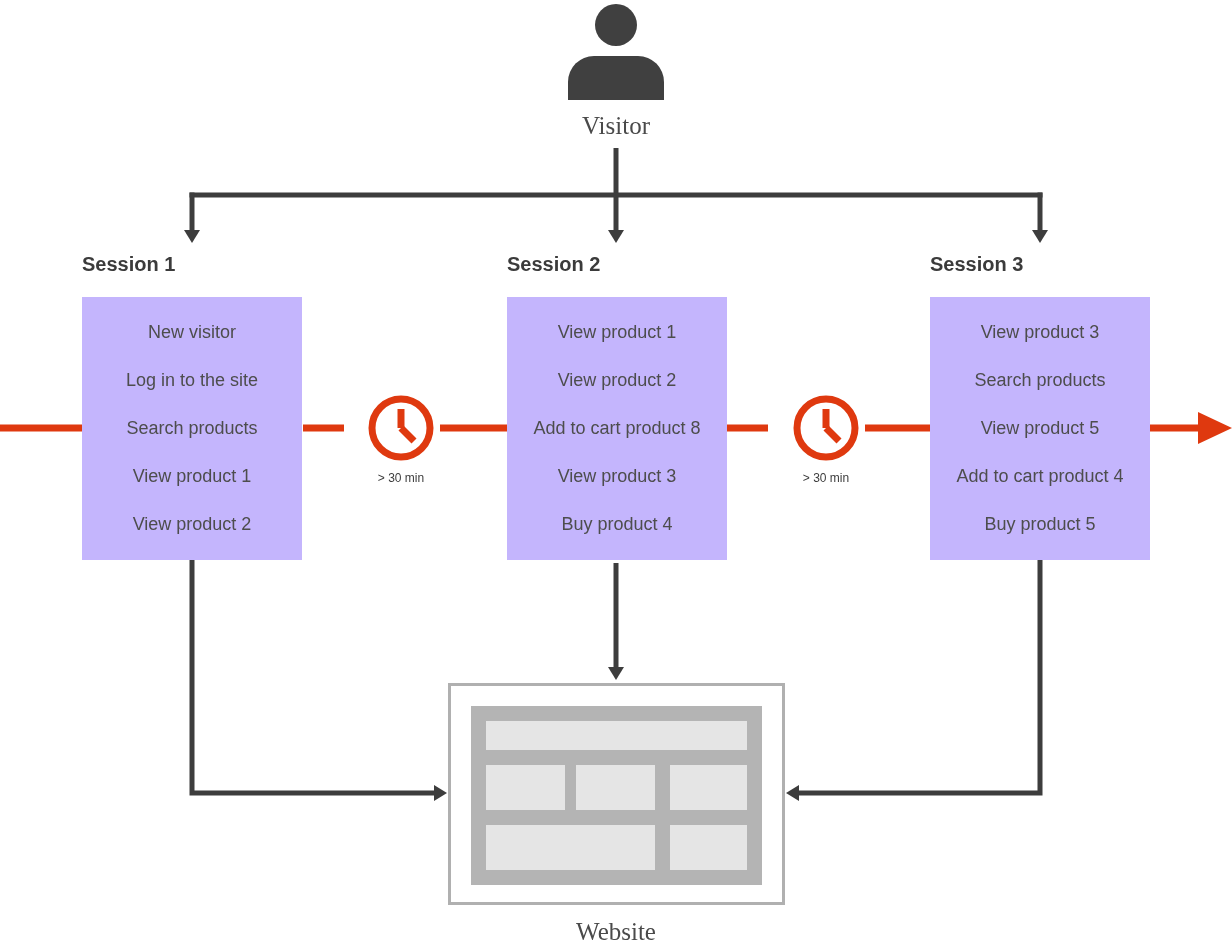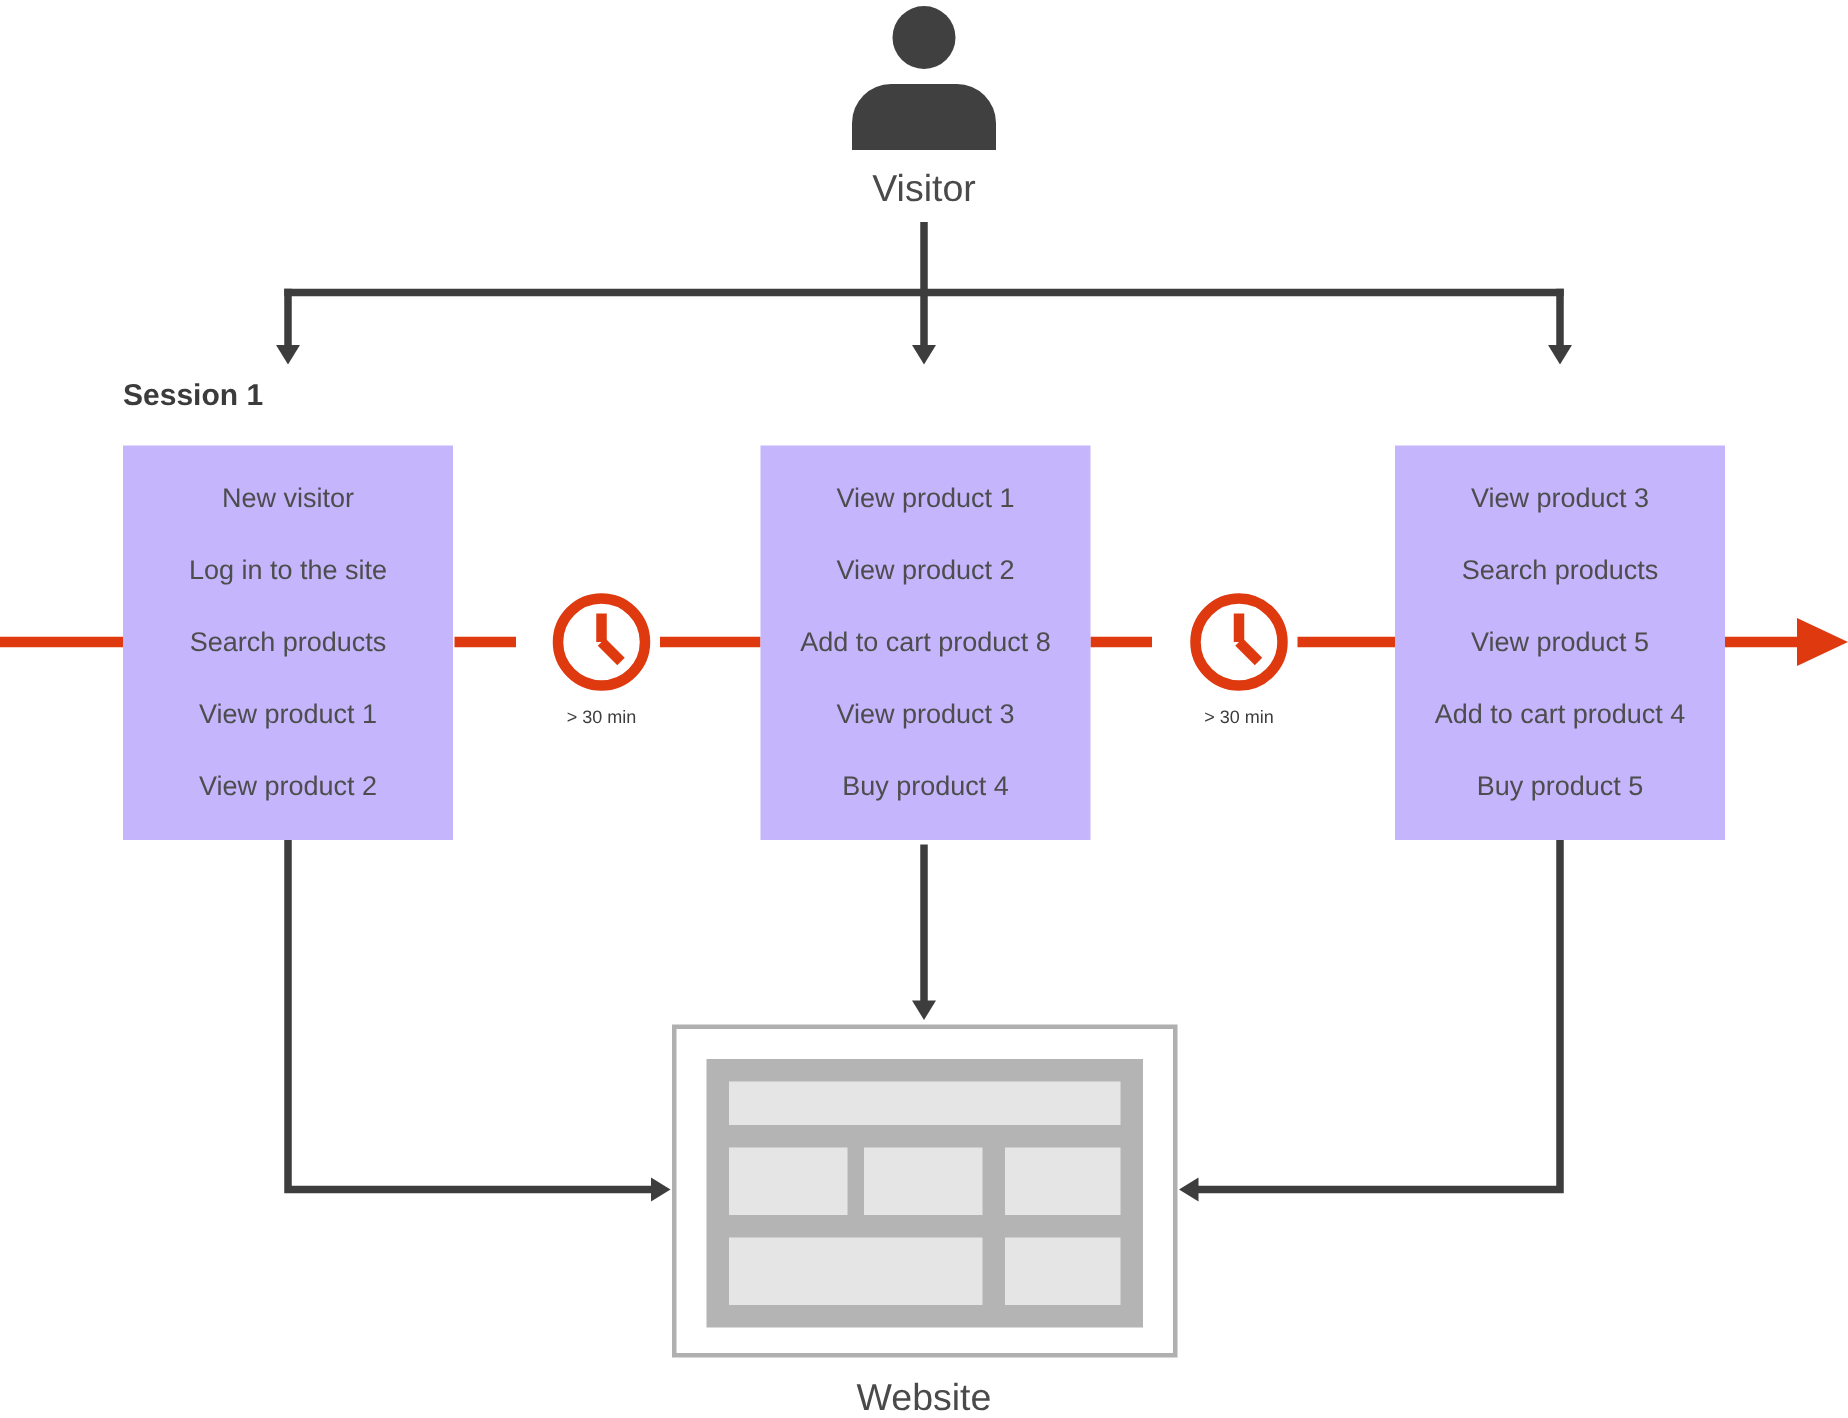--- a/index.html
+++ b/index.html
@@ -38,20 +38,21 @@
     background: #404040;
     border-radius: 26px 26px 0 0;
   }
   .big-label {
     position: absolute;
     width: 200px;
     text-align: center;
     font-size: 25px;
     color: #4a4a4a;
     z-index: 2;
+    font-family: Liberation Serif, serif;
   }
   #visitor-label { left: 516px; top: 112px; }
   #website-label { left: 516px; top: 918px; }
 
   
   .session-title {
     position: absolute;
     top: 253px;
     width: 220px;
     text-align: left;
@@ -181,28 +182,30 @@
 
   <div class="session-title s1">Session 1</div>
   <div class="session-box s1">
     <div class="session-item">New visitor</div>
     <div class="session-item">Log in to the site</div>
     <div class="session-item">Search products</div>
     <div class="session-item">View product 1</div>
     <div class="session-item">View product 2</div>
   </div>
 
+  <div class="session-title s2">Session 2</div>
   <div class="session-box s2">
     <div class="session-item">View product 1</div>
     <div class="session-item">View product 2</div>
     <div class="session-item">Add to cart product 8</div>
     <div class="session-item">View product 3</div>
     <div class="session-item">Buy product 4</div>
   </div>
 
+  <div class="session-title s3">Session 3</div>
   <div class="session-box s3">
     <div class="session-item">View product 3</div>
     <div class="session-item">Search products</div>
     <div class="session-item">View product 5</div>
     <div class="session-item">Add to cart product 4</div>
     <div class="session-item">Buy product 5</div>
   </div>
 
   <div class="clock clock-1">
     <svg width="66" height="66" viewBox="0 0 66 66" xmlns="http://www.w3.org/2000/svg">

